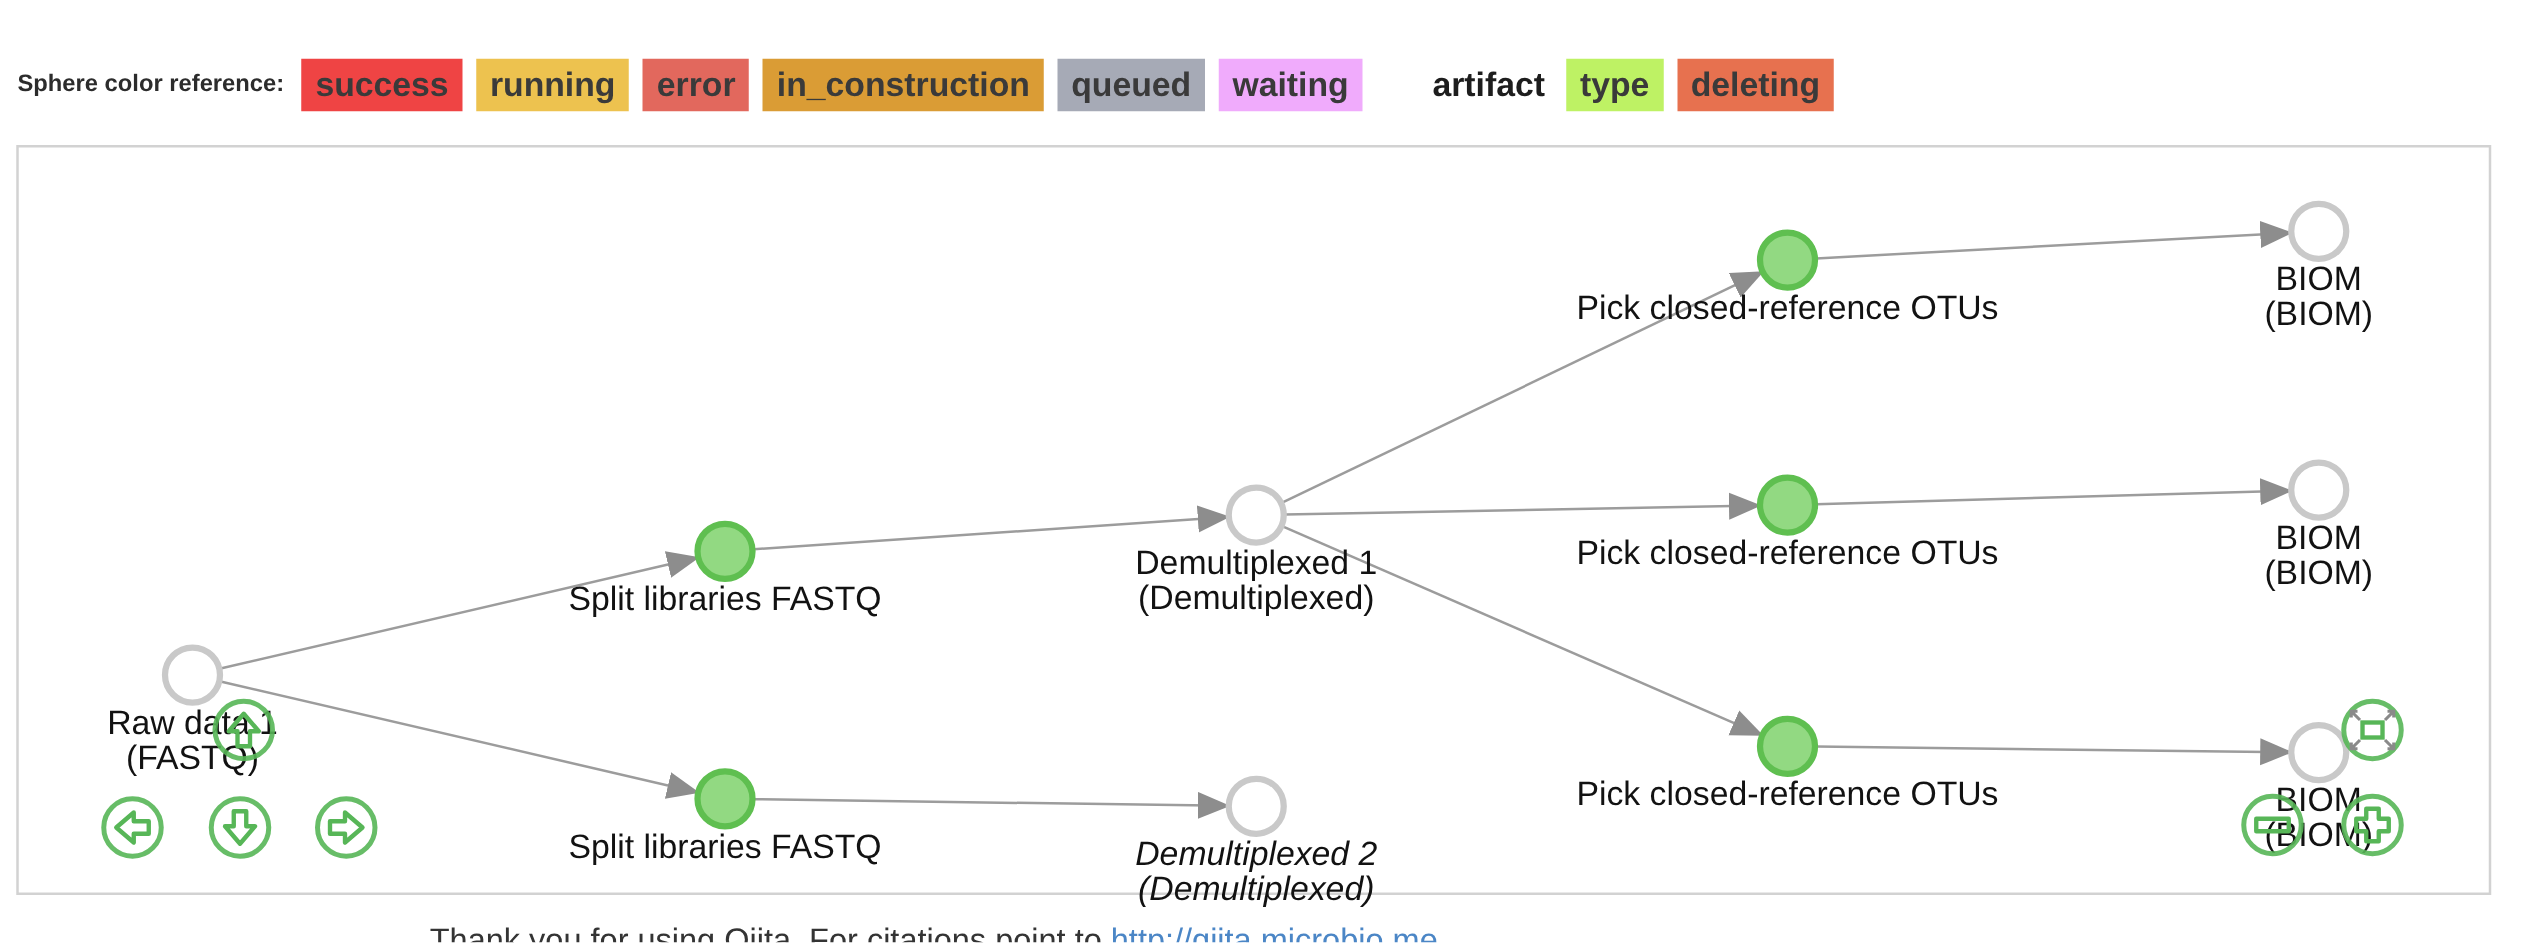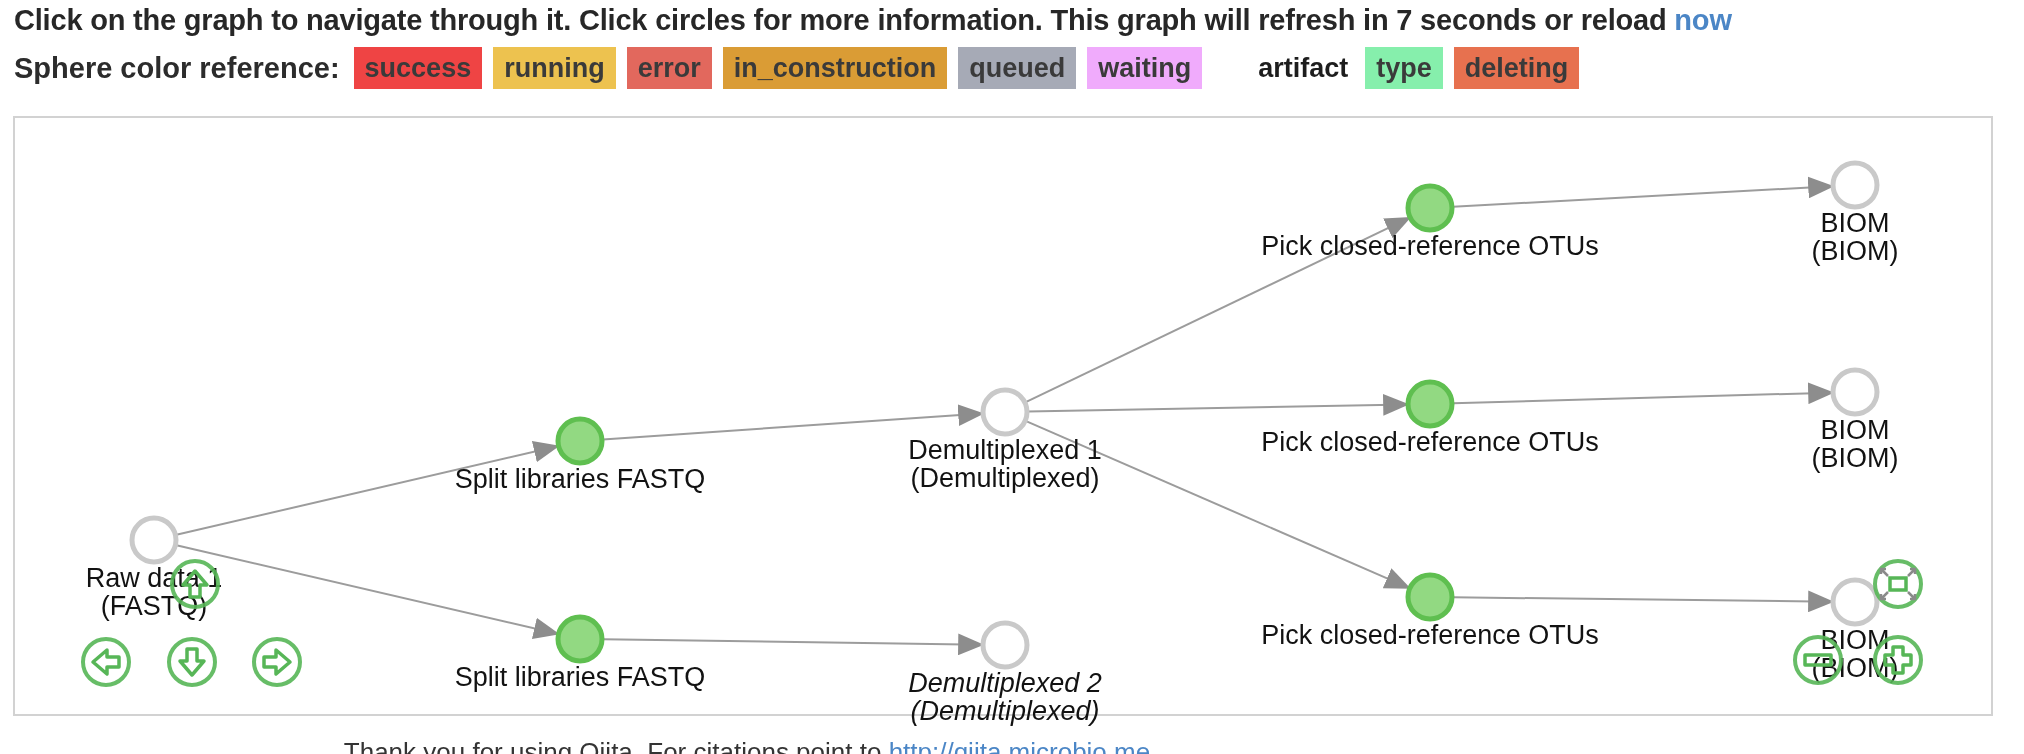--- a/index.html
+++ b/index.html
@@ -3,52 +3,49 @@
 <meta charset="utf-8">
 <style>
   * { margin:0; padding:0; box-sizing:border-box; }
   body { font-family:"Liberation Sans", sans-serif; background:#fff; }
   #page { position:relative; width:2024px; height:754px; overflow:hidden; background:#fff; }
 
   .heading { position:absolute; left:14px; top:4px; font-size:29px; font-weight:bold; color:#272727; letter-spacing:-0.2px; white-space:nowrap; }
   .heading a, .footer a { color:#4b86c6; text-decoration:none; font-weight:inherit; cursor:pointer; }
 
   .legend-row { position:absolute; left:14px; top:47px; height:42px; display:flex; align-items:center; white-space:nowrap; }
-  .legend-label { font-size:29px; font-weight:bold; color:#2c2c2c; margin-right:14px; }
+  .legend-label { font-size:19px; font-weight:bold; color:#2c2c2c; margin-right:14px; }
   .chip { display:inline-flex; align-items:center; height:42px; padding:0 11px; margin-right:11px; font-size:27px; font-weight:bold; color:#3a3a3a; }
   .chip-plain { background:transparent; color:#1d1d1d; padding:0 6px;margin-left:39px; }
 
   .graph-panel { position:absolute; left:13px; top:116px; width:1980px; height:600px; border:2px solid #d2d2d2; background:#fff; }
   .graph-panel svg.net { position:absolute; left:0; top:0; }
 
   .node-label { position:absolute; width:360px; text-align:center; font-size:27px; line-height:28px; color:#121212; pointer-events:none; }
 
   .nav-btn { position:absolute; width:52px; height:52px; cursor:pointer; }
 
   .footer { position:absolute; left:0; top:737px; width:1494px; text-align:center; font-size:26px; color:#343434; white-space:nowrap; }
 </style>
 </head>
 <body>
 <div id="page">
 
-<div class="heading">
-  <span>Click on the graph to navigate through it. Click circles for more information. This graph will refresh in </span><span>7</span><span> seconds or reload </span><a href="#">now</a>
-</div>
 
 <div class="legend-row">
   <span class="legend-label">Sphere color reference:</span>
   <span style="display:inline-flex;align-items:center;">
         <span class="chip" style="background: #ef4444;">success</span>
         <span class="chip" style="background: rgb(237, 194, 79);">running</span>
         <span class="chip" style="background: rgb(226, 104, 93);">error</span>
         <span class="chip" style="background: rgb(218, 156, 53);">in_construction</span>
         <span class="chip" style="background: rgb(166, 170, 182);">queued</span>
         <span class="chip" style="background: #f0abfc;">waiting</span>
         <span class="chip chip-plain" style="background: transparent;">artifact</span>
-        <span class="chip" style="background: #86efac;">type</span>
+        <span class="chip" style="background: #bef264;">type</span>
         <span class="chip" style="background: rgb(231, 113, 79);">deleting</span>
       </span>
 </div>
 
 <div class="graph-panel">
   <svg class="net" id="net-svg" width="1976" height="596" viewBox="0 0 1976 596">
     <defs>
       <marker id="arrow" viewBox="0 0 12 10" refX="11" refY="5" markerWidth="26" markerHeight="22" orient="auto" markerUnits="userSpaceOnUse">
         <path d="M0,0 L12,5 L0,10 Z" fill="#8d8d8d"></path>
       </marker>

